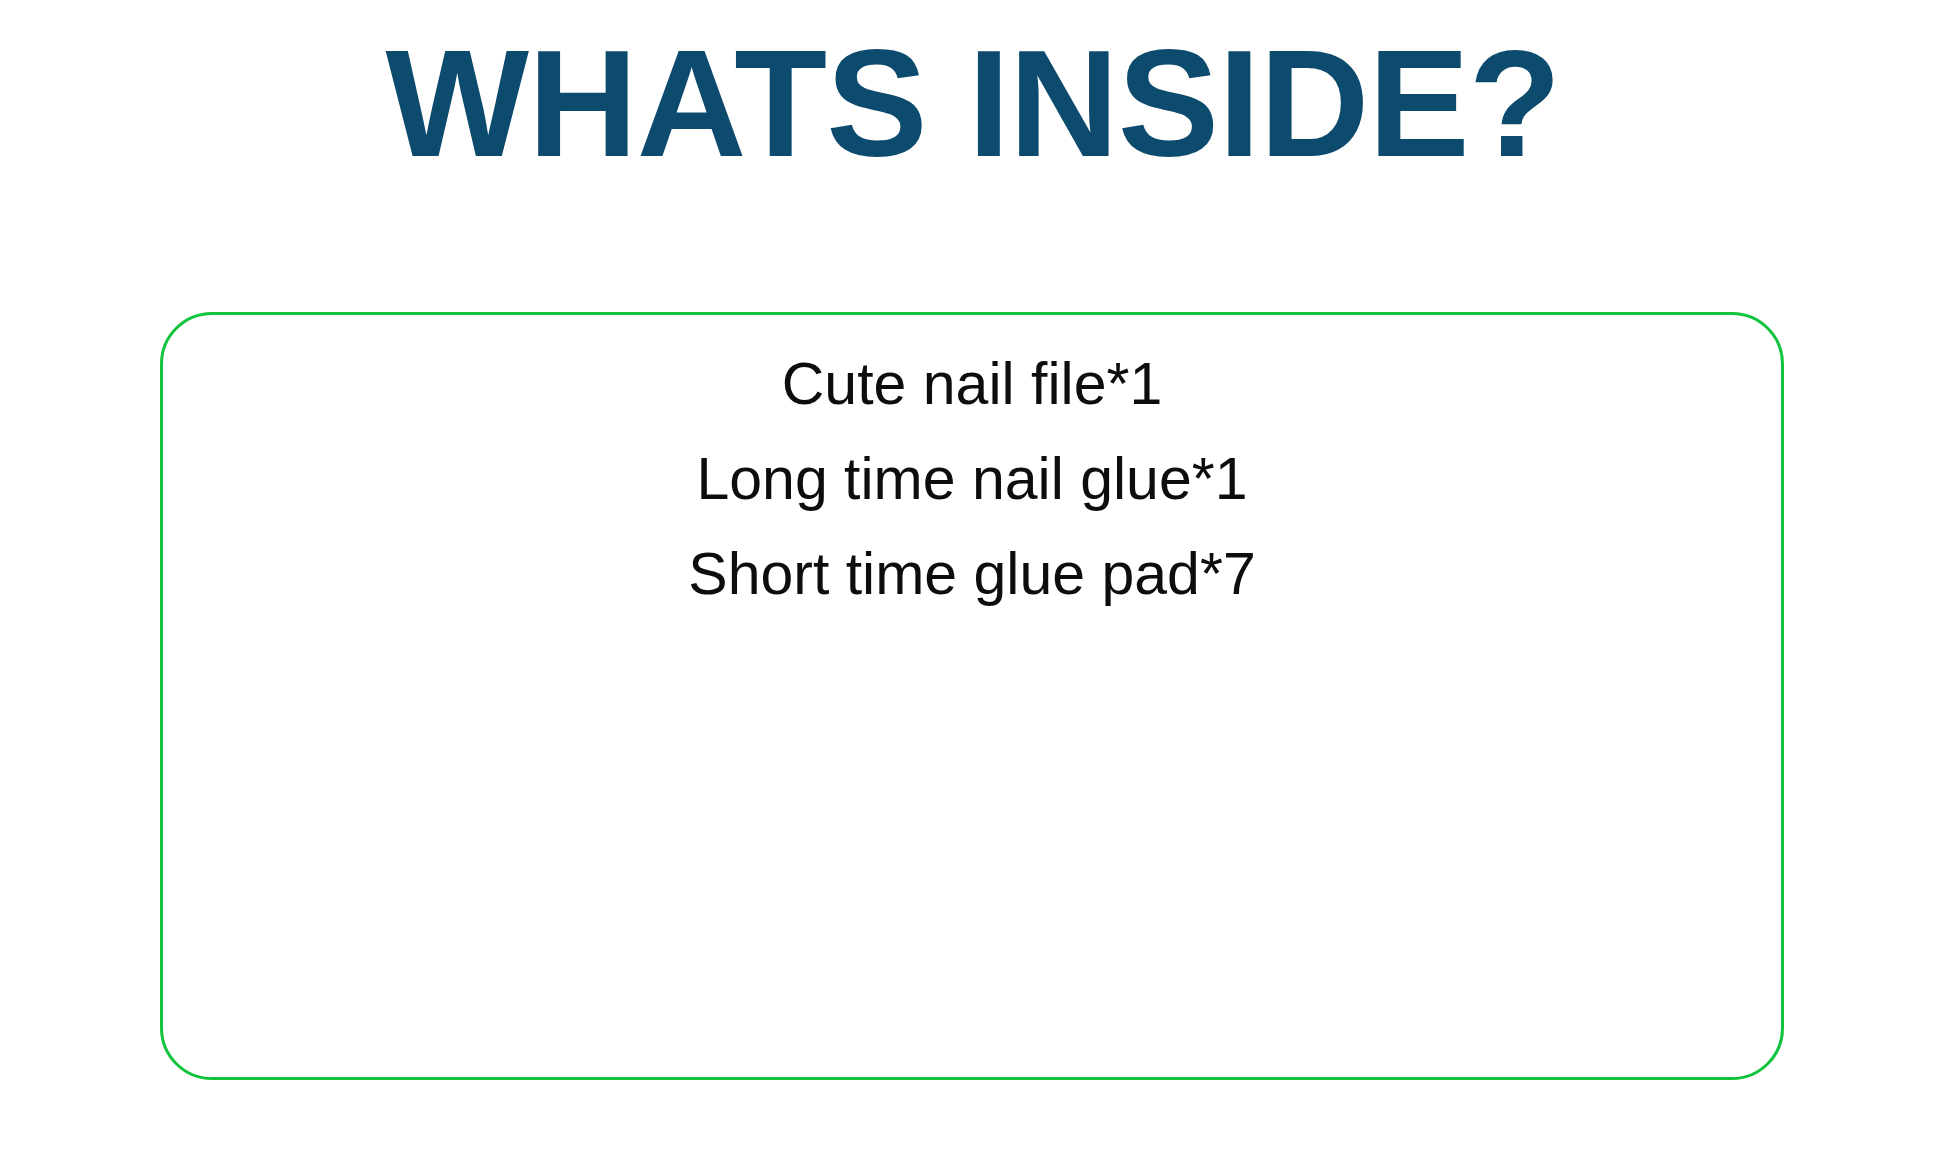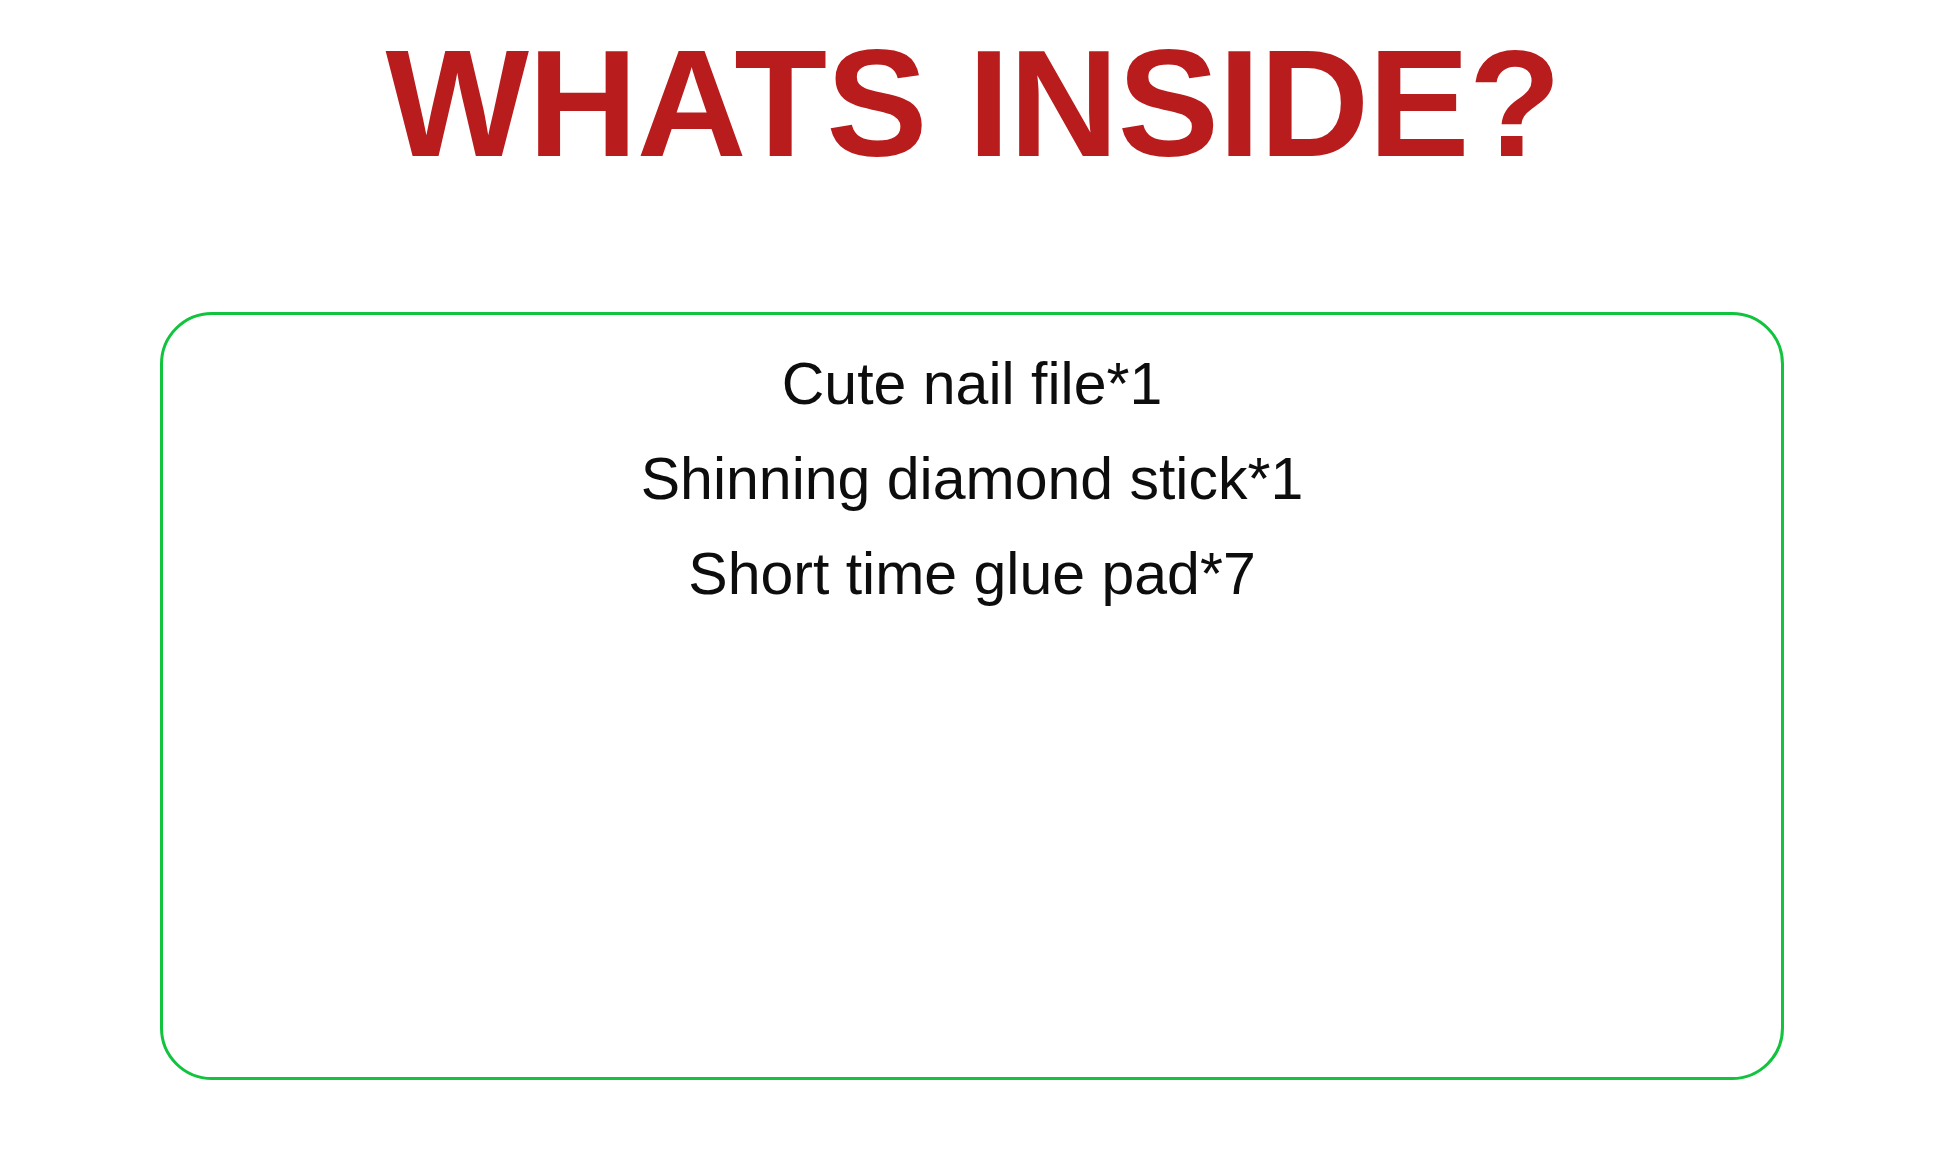--- a/index.html
+++ b/index.html
@@ -33,21 +33,21 @@
     text-align: center;
   }
   .title {
     display: inline-block;
     margin: 0;
     font-family: "Liberation Sans", sans-serif;
     font-weight: bold;
     font-size: 152px;
     line-height: 1.05;
     letter-spacing: -1px;
-    color: #b91c1c;
+    color: #0c4a6e;
     white-space: nowrap;
   }
 
   
   .panel {
     position: absolute;
     left: 160px;
     top: 312px;
     width: 1624px;
     height: 768px;
@@ -83,18 +83,18 @@
 
 <div class="poster">
 
   <div class="title-wrap">
     <h1 class="title">WHATS INSIDE?</h1>
   </div>
 
   <div class="panel">
     <ul class="items-list">
       <li class="item">Cute nail file*1</li>
-      <li class="item">Shinning diamond stick*1</li>
+      <li class="item">Long time nail glue*1</li>
       <li class="item">Short time glue pad*7</li>
     </ul>
   </div>
 
 </div>
 
 </body></html>

